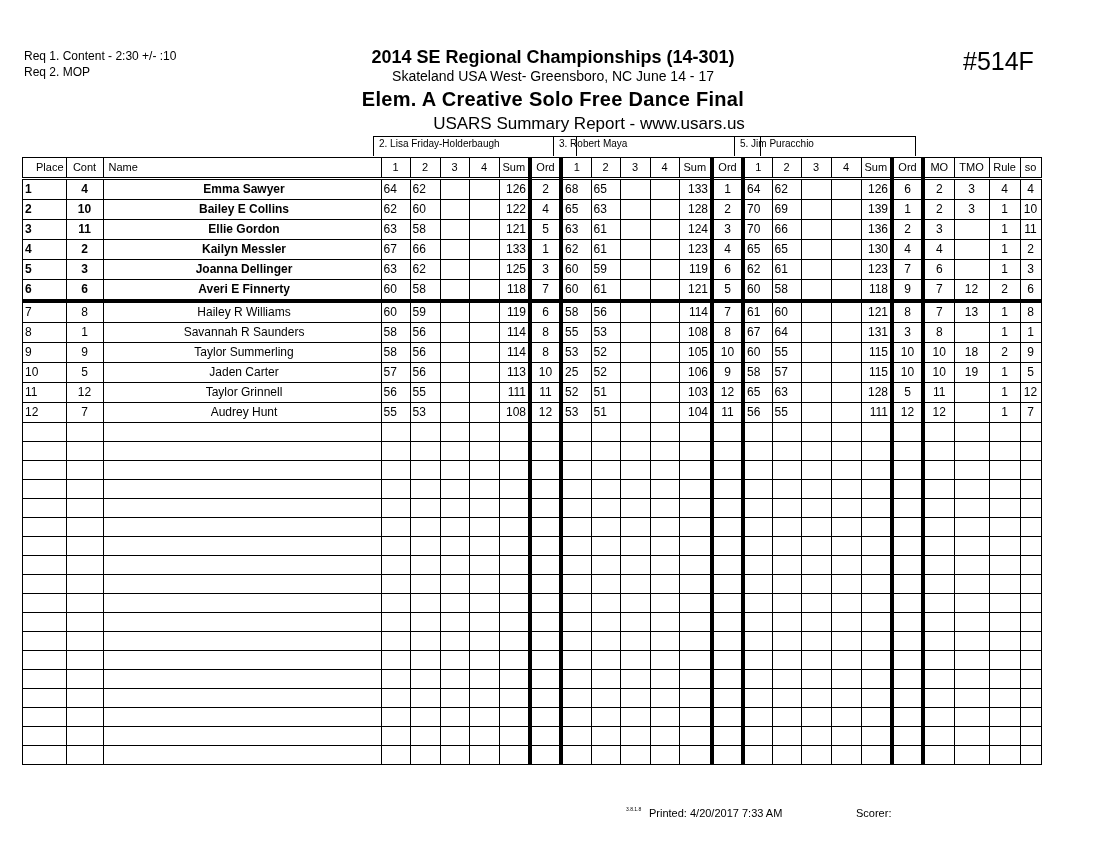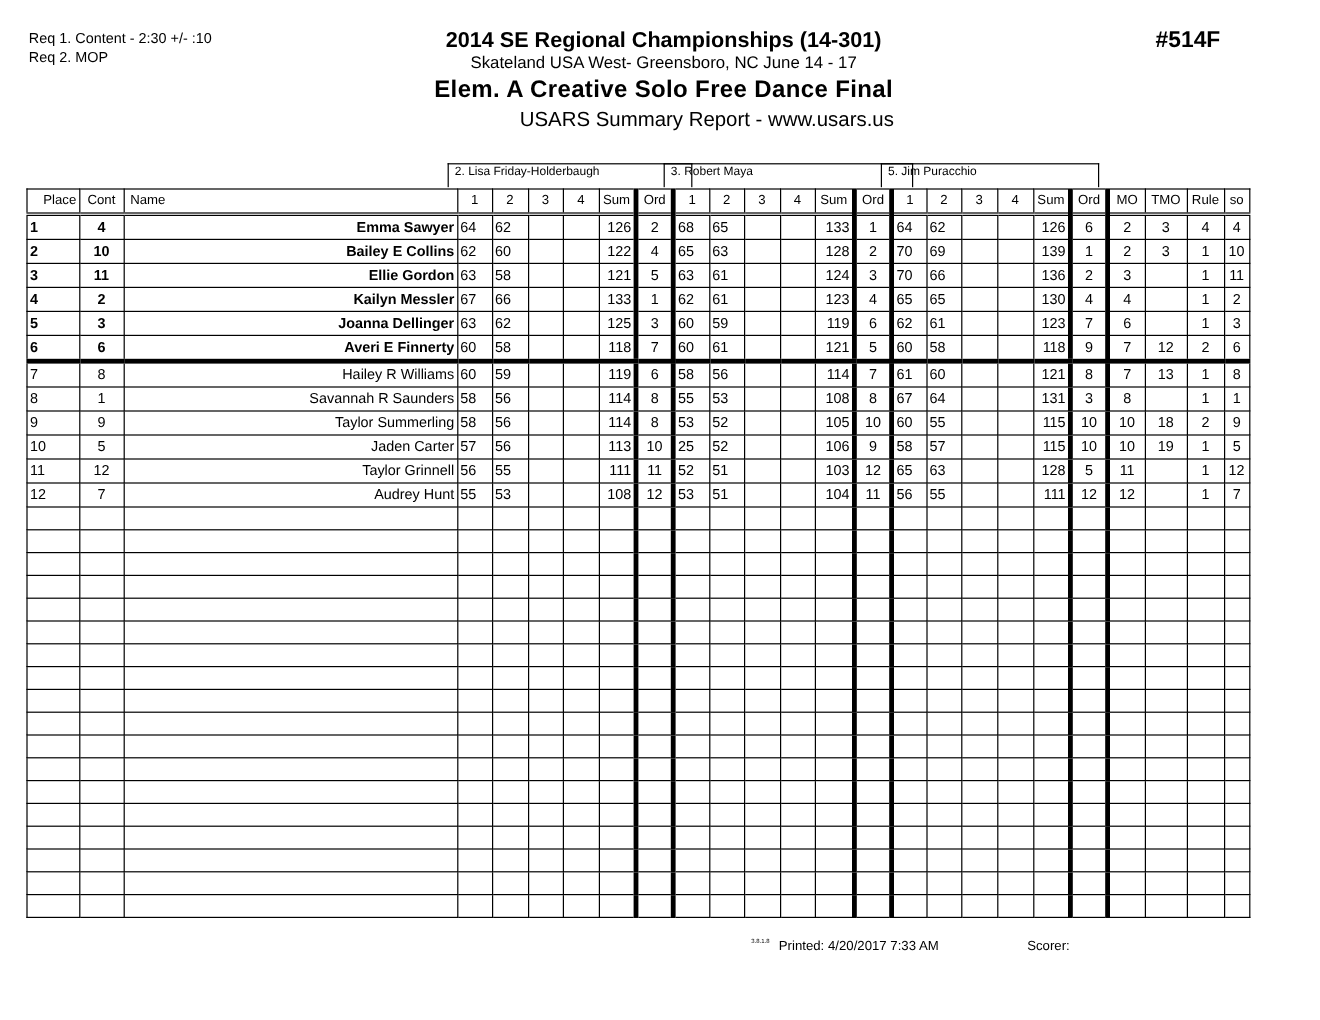--- a/index.html
+++ b/index.html
@@ -1,37 +1,37 @@
 <!DOCTYPE html>
 <html><head>
 <meta charset="utf-8">
 <style>
   html, body { margin: 0; padding: 0; background: #ffffff; }
   body { width: 1100px; height: 850px; position: relative; overflow: hidden;
          font-family: "Liberation Sans", "DejaVu Sans", sans-serif; color: #000; }
-  .abs { position: absolute; white-space: nowrap; }
+  .abs { position: absolute; white-space: nowrap; margin-top: 24px; }
   .req { left: 24px; font-size: 12px; line-height: 14px; }
   .title1 { left: 0; width: 1106px; text-align: center; top: 23px; font-size: 18px; font-weight: bold; }
   .title2 { left: 0; width: 1106px; text-align: center; top: 44px; font-size: 14px; }
   .title3 { left: 0; width: 1106px; text-align: center; top: 64px; font-size: 20px; font-weight: bold; letter-spacing: 0.3px; }
   .title4 { left: 0; width: 1090px; text-align: center; top: 90px; font-size: 17px; padding-left: 44px; }
-  .eventno { left: 963px; top: 23px; font-size: 19px; font-weight: bold; }
+  .eventno { left: 963px; top: 23px; font-size: 25px; font-weight: normal; }
 
   .judge-box { position: absolute; top: 136px; height: 20px; border: 1px solid #000; border-bottom: none;
                font-size: 10px; line-height: 14px; padding-left: 5px; box-sizing: border-box; }
 
   table.grid { position: absolute; left: 22px; top: 157px; border-collapse: collapse; table-layout: fixed; }
   table.grid td, table.grid th { border: 1px solid #000; height: 19px; padding: 0 2px; font-size: 12px;
                font-weight: normal; box-sizing: border-box; overflow: hidden; white-space: nowrap; line-height: 19px; }
   table.grid th { text-align: center; font-size: 11px; border-bottom: 3px double #000; }
   table.grid th.name-h { text-align: left; padding-left: 5px; }
   table.grid th.place-h { text-align: left; padding-left: 13px; }
   .c-place { text-align: left; }
   .c-cont { text-align: center; }
-  .c-name { text-align: right; padding-left: 6px !important; }
+  .c-name { text-align: center; padding-left: 6px !important; }
   .c-sc { text-align: left; }
   .c-sum { text-align: right; }
   .c-ord { text-align: center; font-weight: bold; border-left: 4px solid #000 !important; }
   .c-ord-right { border-right: 4px solid #000 !important; }
   .c-mid { text-align: center; }
   .bold td.c-place, .bold td.c-cont, .bold td.c-name { font-weight: bold; }
   tr.cutoff td { border-bottom: 4px solid #000; }
 
   .footer-ver { left: 626px; top: 782px; font-size: 5px; }
   .footer-printed { left: 649px; top: 783px; font-size: 11px; }

